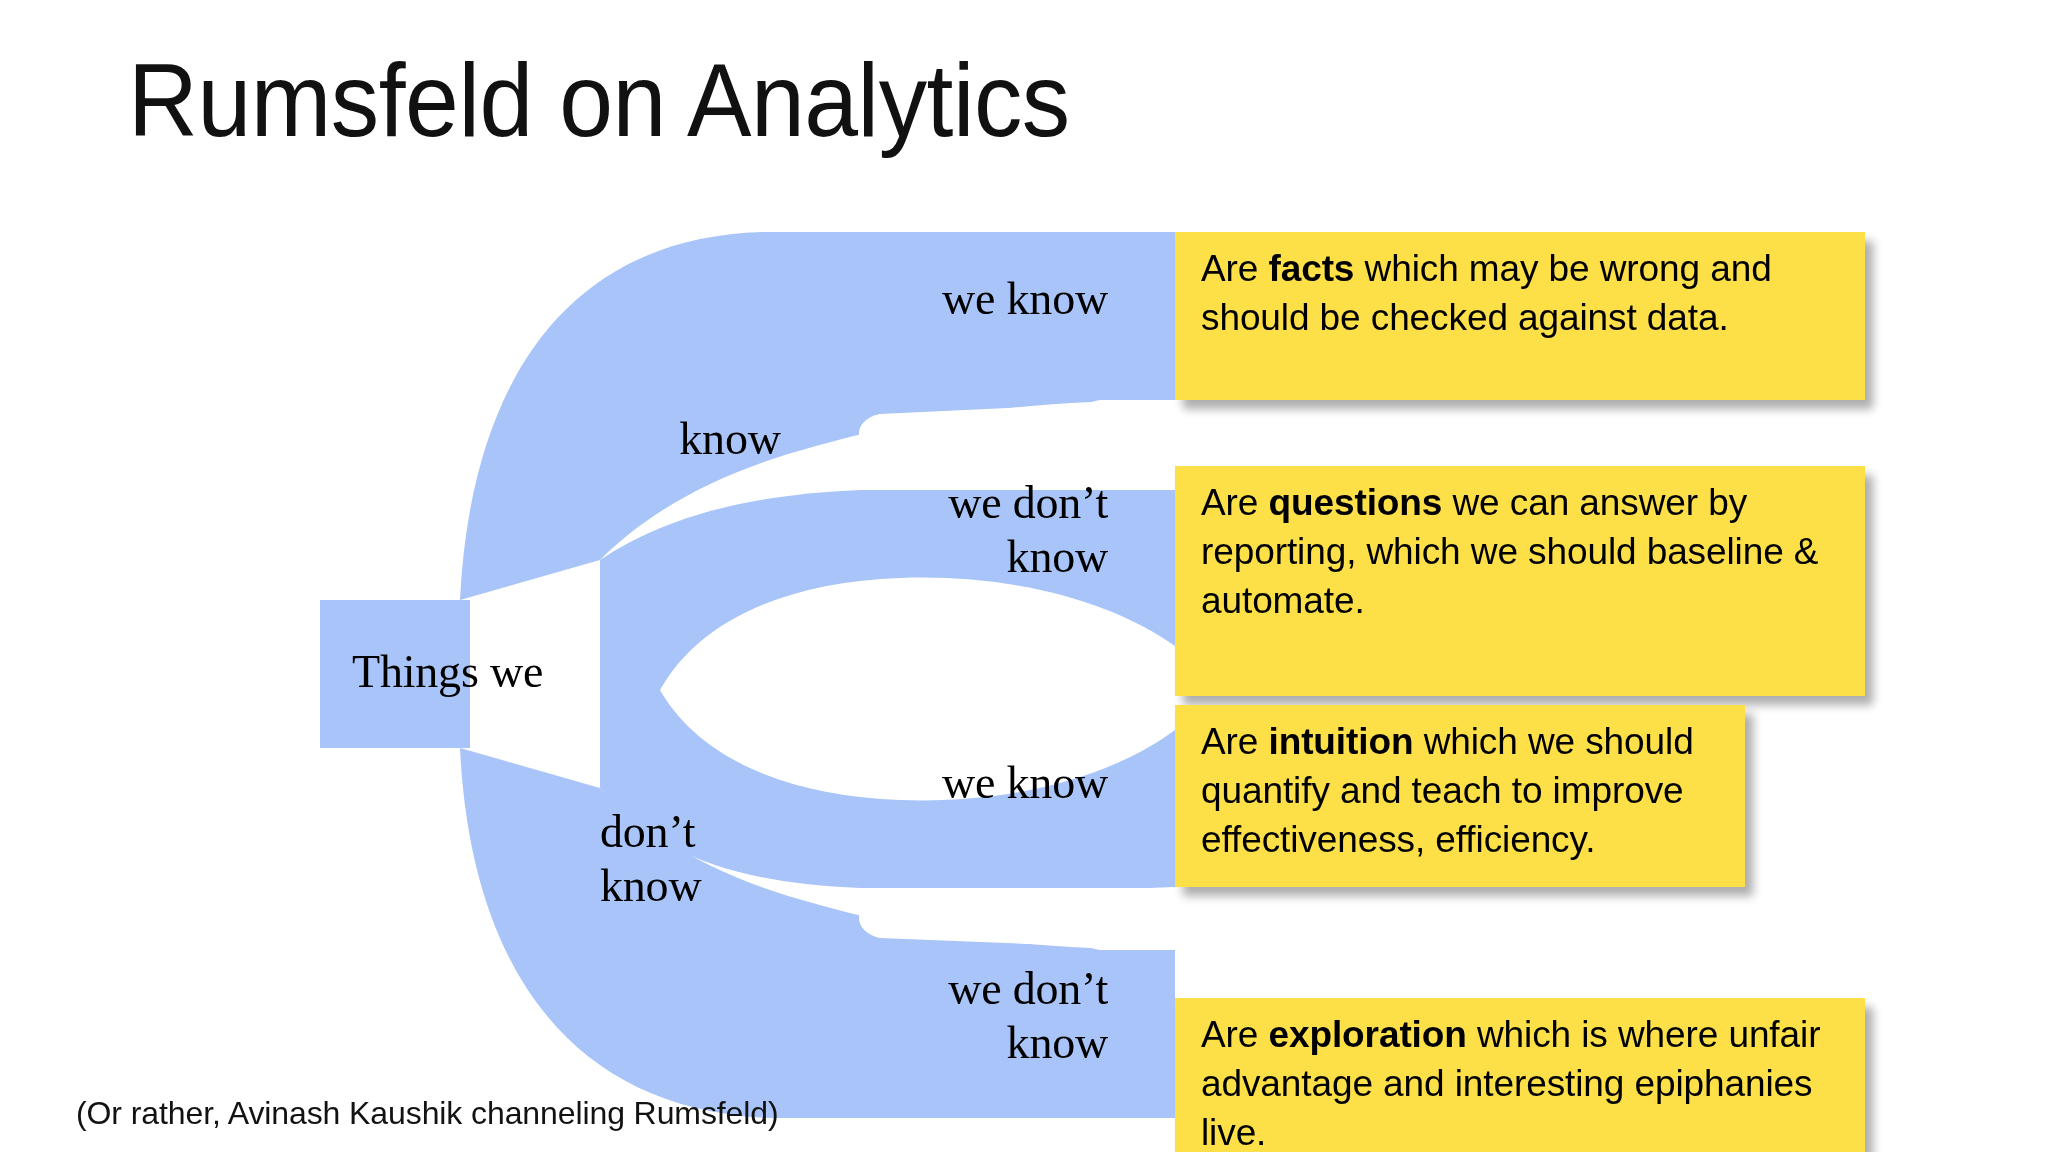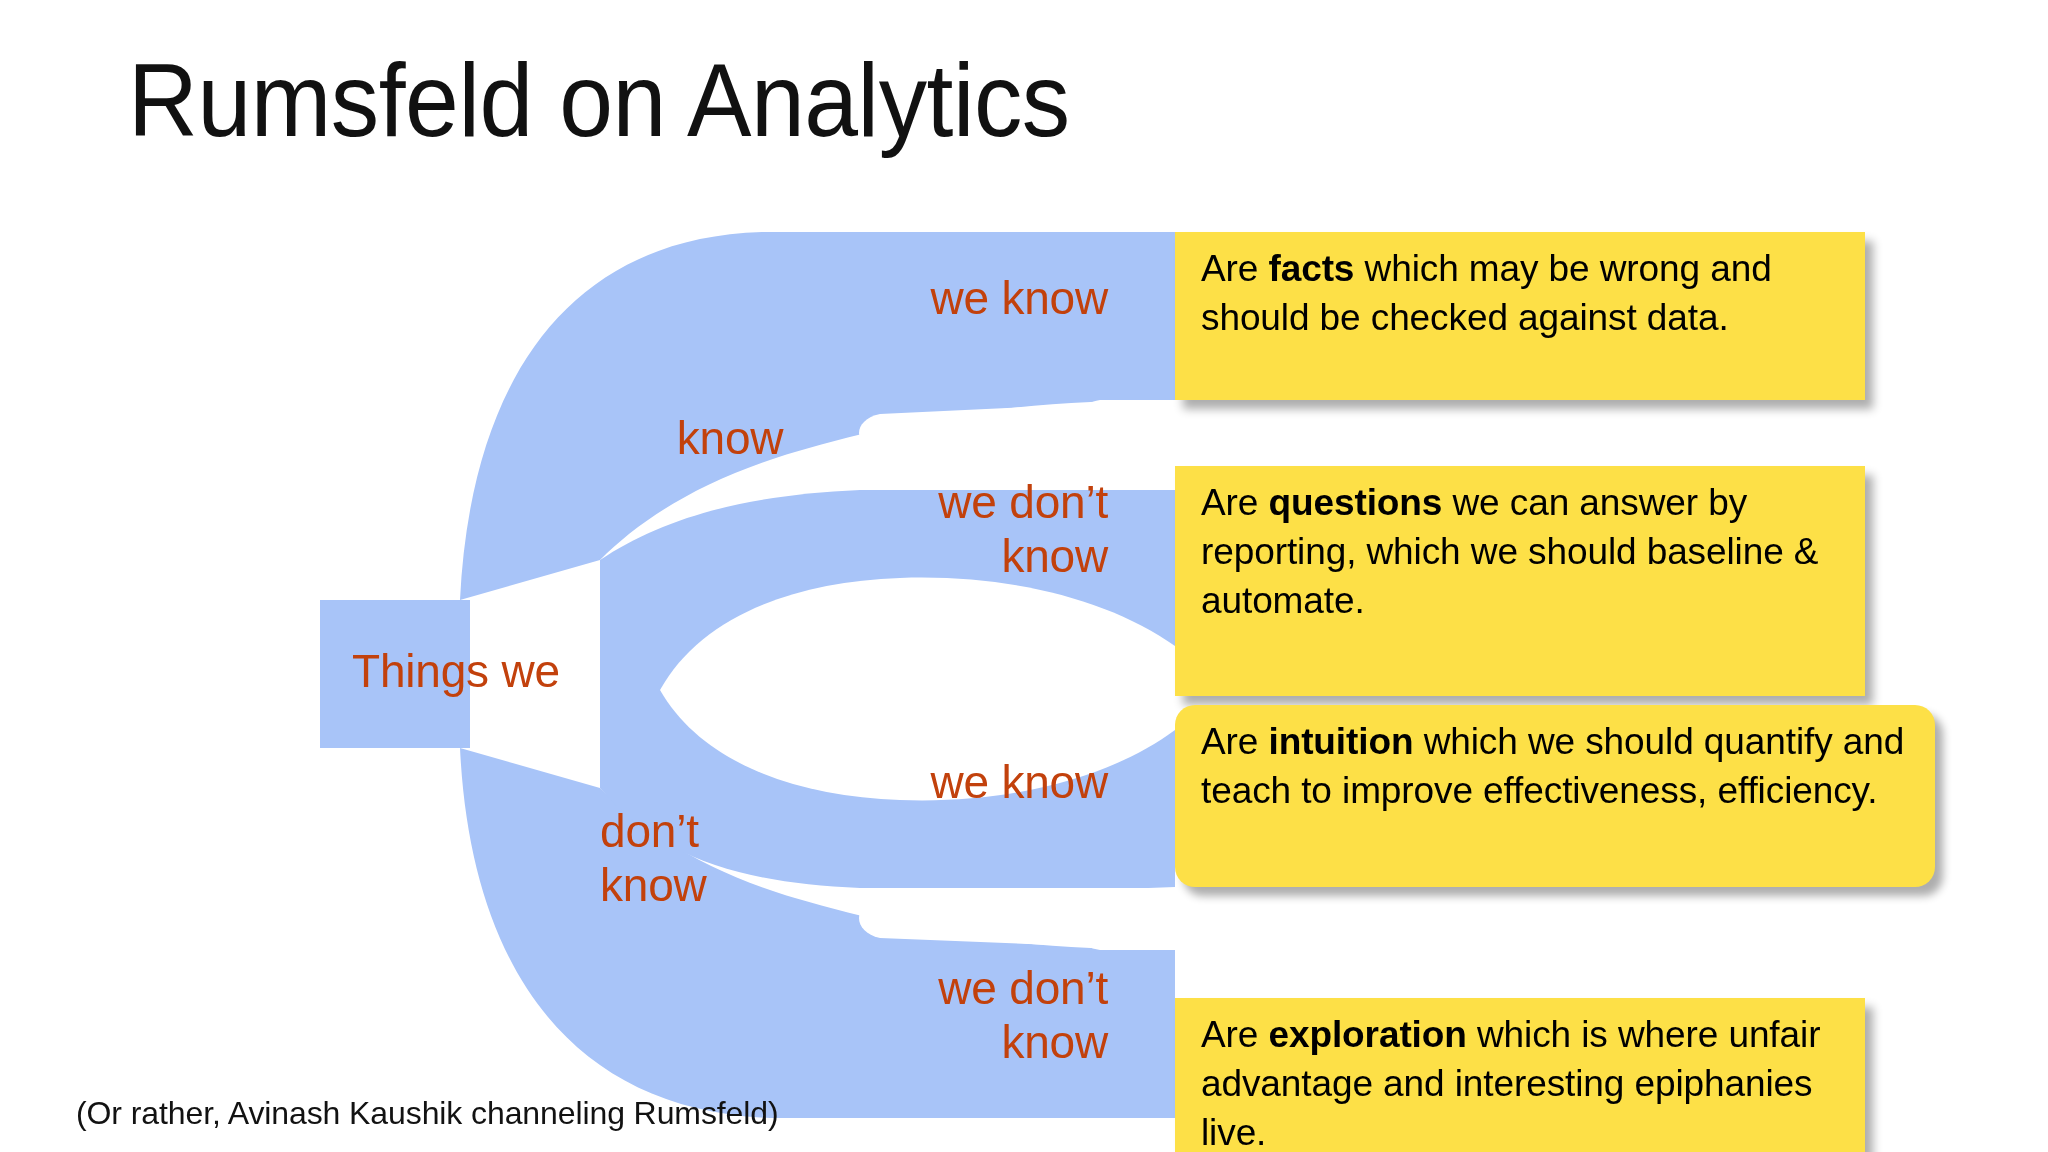--- a/index.html
+++ b/index.html
@@ -39,22 +39,23 @@
     width: 2048px;
     height: 1152px;
   }
 
   
   .flow-label {
     position: absolute;
     font-size: 46px;
     line-height: 1.17;
     font-weight: 300;
-    color: #c2410c;
+    color: #000000;
     letter-spacing: -0.2px;
+    font-family: Liberation Serif, serif;
   }
   .lbl-root   { left: 352px;  top: 645px; width: 300px; text-align: left; }
   .lbl-know   { left: 600px;  top: 412px; width: 260px; text-align: center; }
   .lbl-dk     { left: 600px;  top: 805px; width: 260px; text-align: left; }
   .lbl-o1     { left: 640px;  top: 272px; width: 530px; text-align: right; padding-right: 62px; box-sizing: border-box; }
   .lbl-o2     { left: 640px;  top: 476px; width: 530px; text-align: right; padding-right: 62px; box-sizing: border-box; }
   .lbl-o3     { left: 640px;  top: 756px; width: 530px; text-align: right; padding-right: 62px; box-sizing: border-box; }
   .lbl-o4     { left: 640px;  top: 962px; width: 530px; text-align: right; padding-right: 62px; box-sizing: border-box; }
 
   
@@ -67,21 +68,21 @@
     font-size: 37px;
     line-height: 1.33;
     font-weight: 400;
     color: #000000;
     letter-spacing: -0.1px;
   }
   .desc-box b { font-weight: 700; }
 
   #desc-box-1 { left: 1175px; top: 232px; width: 690px; height: 168px; }
   #desc-box-2 { left: 1175px; top: 466px; width: 690px; height: 230px; }
-  #desc-box-3 { left: 1175px; top: 705px; width: 760px; height: 182px; border-radius: 20px; }
+  #desc-box-3 { left: 1175px; top: 705px; width: 570px; height: 182px; }
   #desc-box-4 { left: 1175px; top: 998px; width: 690px; height: 222px; }
 
   
   #footnote {
     position: absolute;
     left: 76px;
     top: 1095px;
     font-size: 32px;
     font-weight: 400;
     color: #121212;

